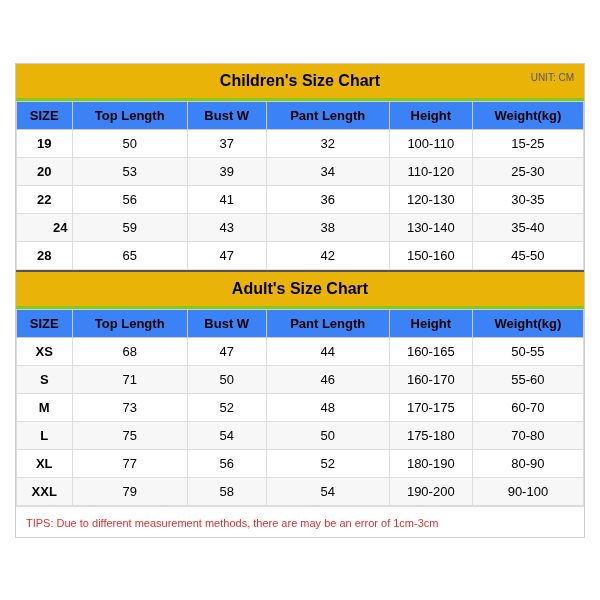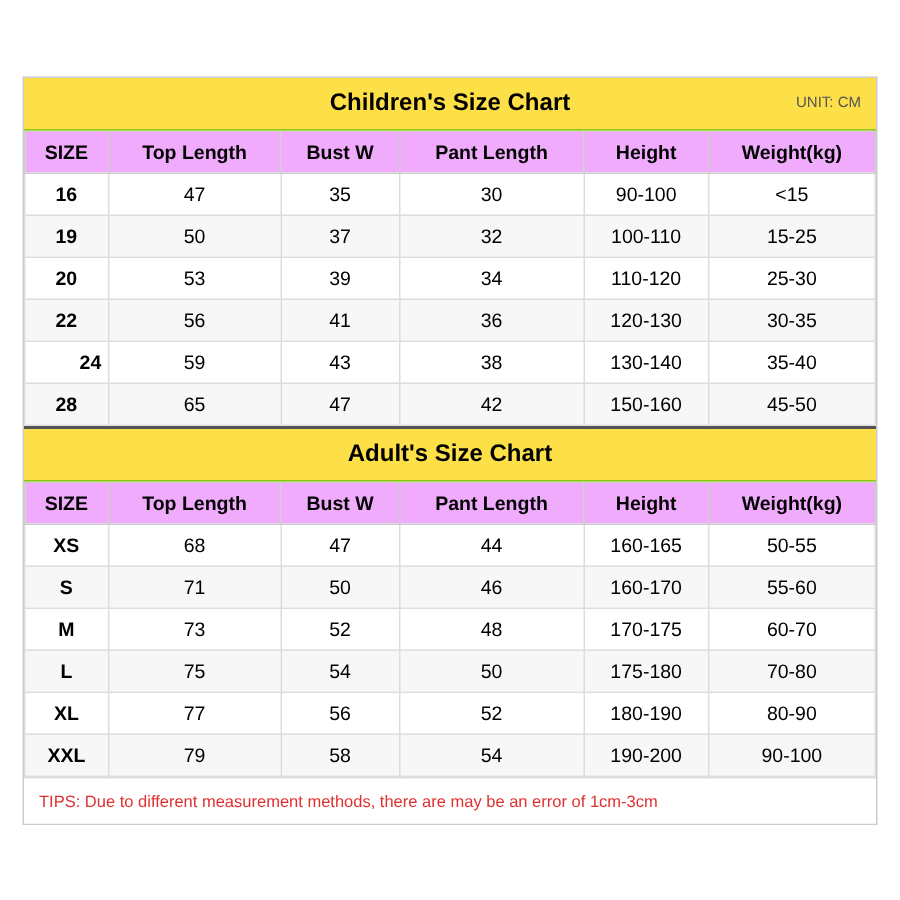--- a/index.html
+++ b/index.html
@@ -14,44 +14,43 @@
     }
     .container {
       width: 570px;
       border: 1px solid #ccc;
     }
     .chart-section {
       width: 100%;
     }
     .chart-title-row {
       display: flex;
-      align-items: center;
       justify-content: center;
-      background: #fde047;
+      background: #eab308;
       padding: 8px 10px;
-      border-bottom: 1px solid #84cc16;
+      border-bottom: 3px solid #84cc16;
       position: relative;
     }
     .chart-title {
       font-size: 16px;
       font-weight: bold;
       color: #000;
     }
     .unit-label {
       position: absolute;
       right: 10px;
       font-size: 10px;
       color: #555;
     }
     table {
       width: 100%;
       border-collapse: collapse;
     }
     thead tr {
-      background: #f0abfc;
+      background: #3b82f6;
     }
     thead th {
       padding: 6px 4px;
       font-size: 13px;
       font-weight: bold;
       color: #000;
       text-align: center;
       border: 1px solid #ccc;
     }
     tbody tr {
@@ -95,28 +94,20 @@
         <tr>
           <th>SIZE</th>
           <th>Top Length</th>
           <th>Bust W</th>
           <th>Pant Length</th>
           <th>Height</th>
           <th>Weight(kg)</th>
         </tr>
       </thead>
       <tbody id="children-tbody">
-      <tr>
-            <td style="font-weight: bold;">16</td>
-            <td>47</td>
-            <td>35</td>
-            <td>30</td>
-            <td>90-100</td>
-            <td>&lt;15</td>
-          </tr>
           <tr>
             <td style="font-weight: bold;">19</td>
             <td>50</td>
             <td>37</td>
             <td>32</td>
             <td>100-110</td>
             <td>15-25</td>
           </tr>
           <tr>
             <td style="font-weight: bold;">20</td>

